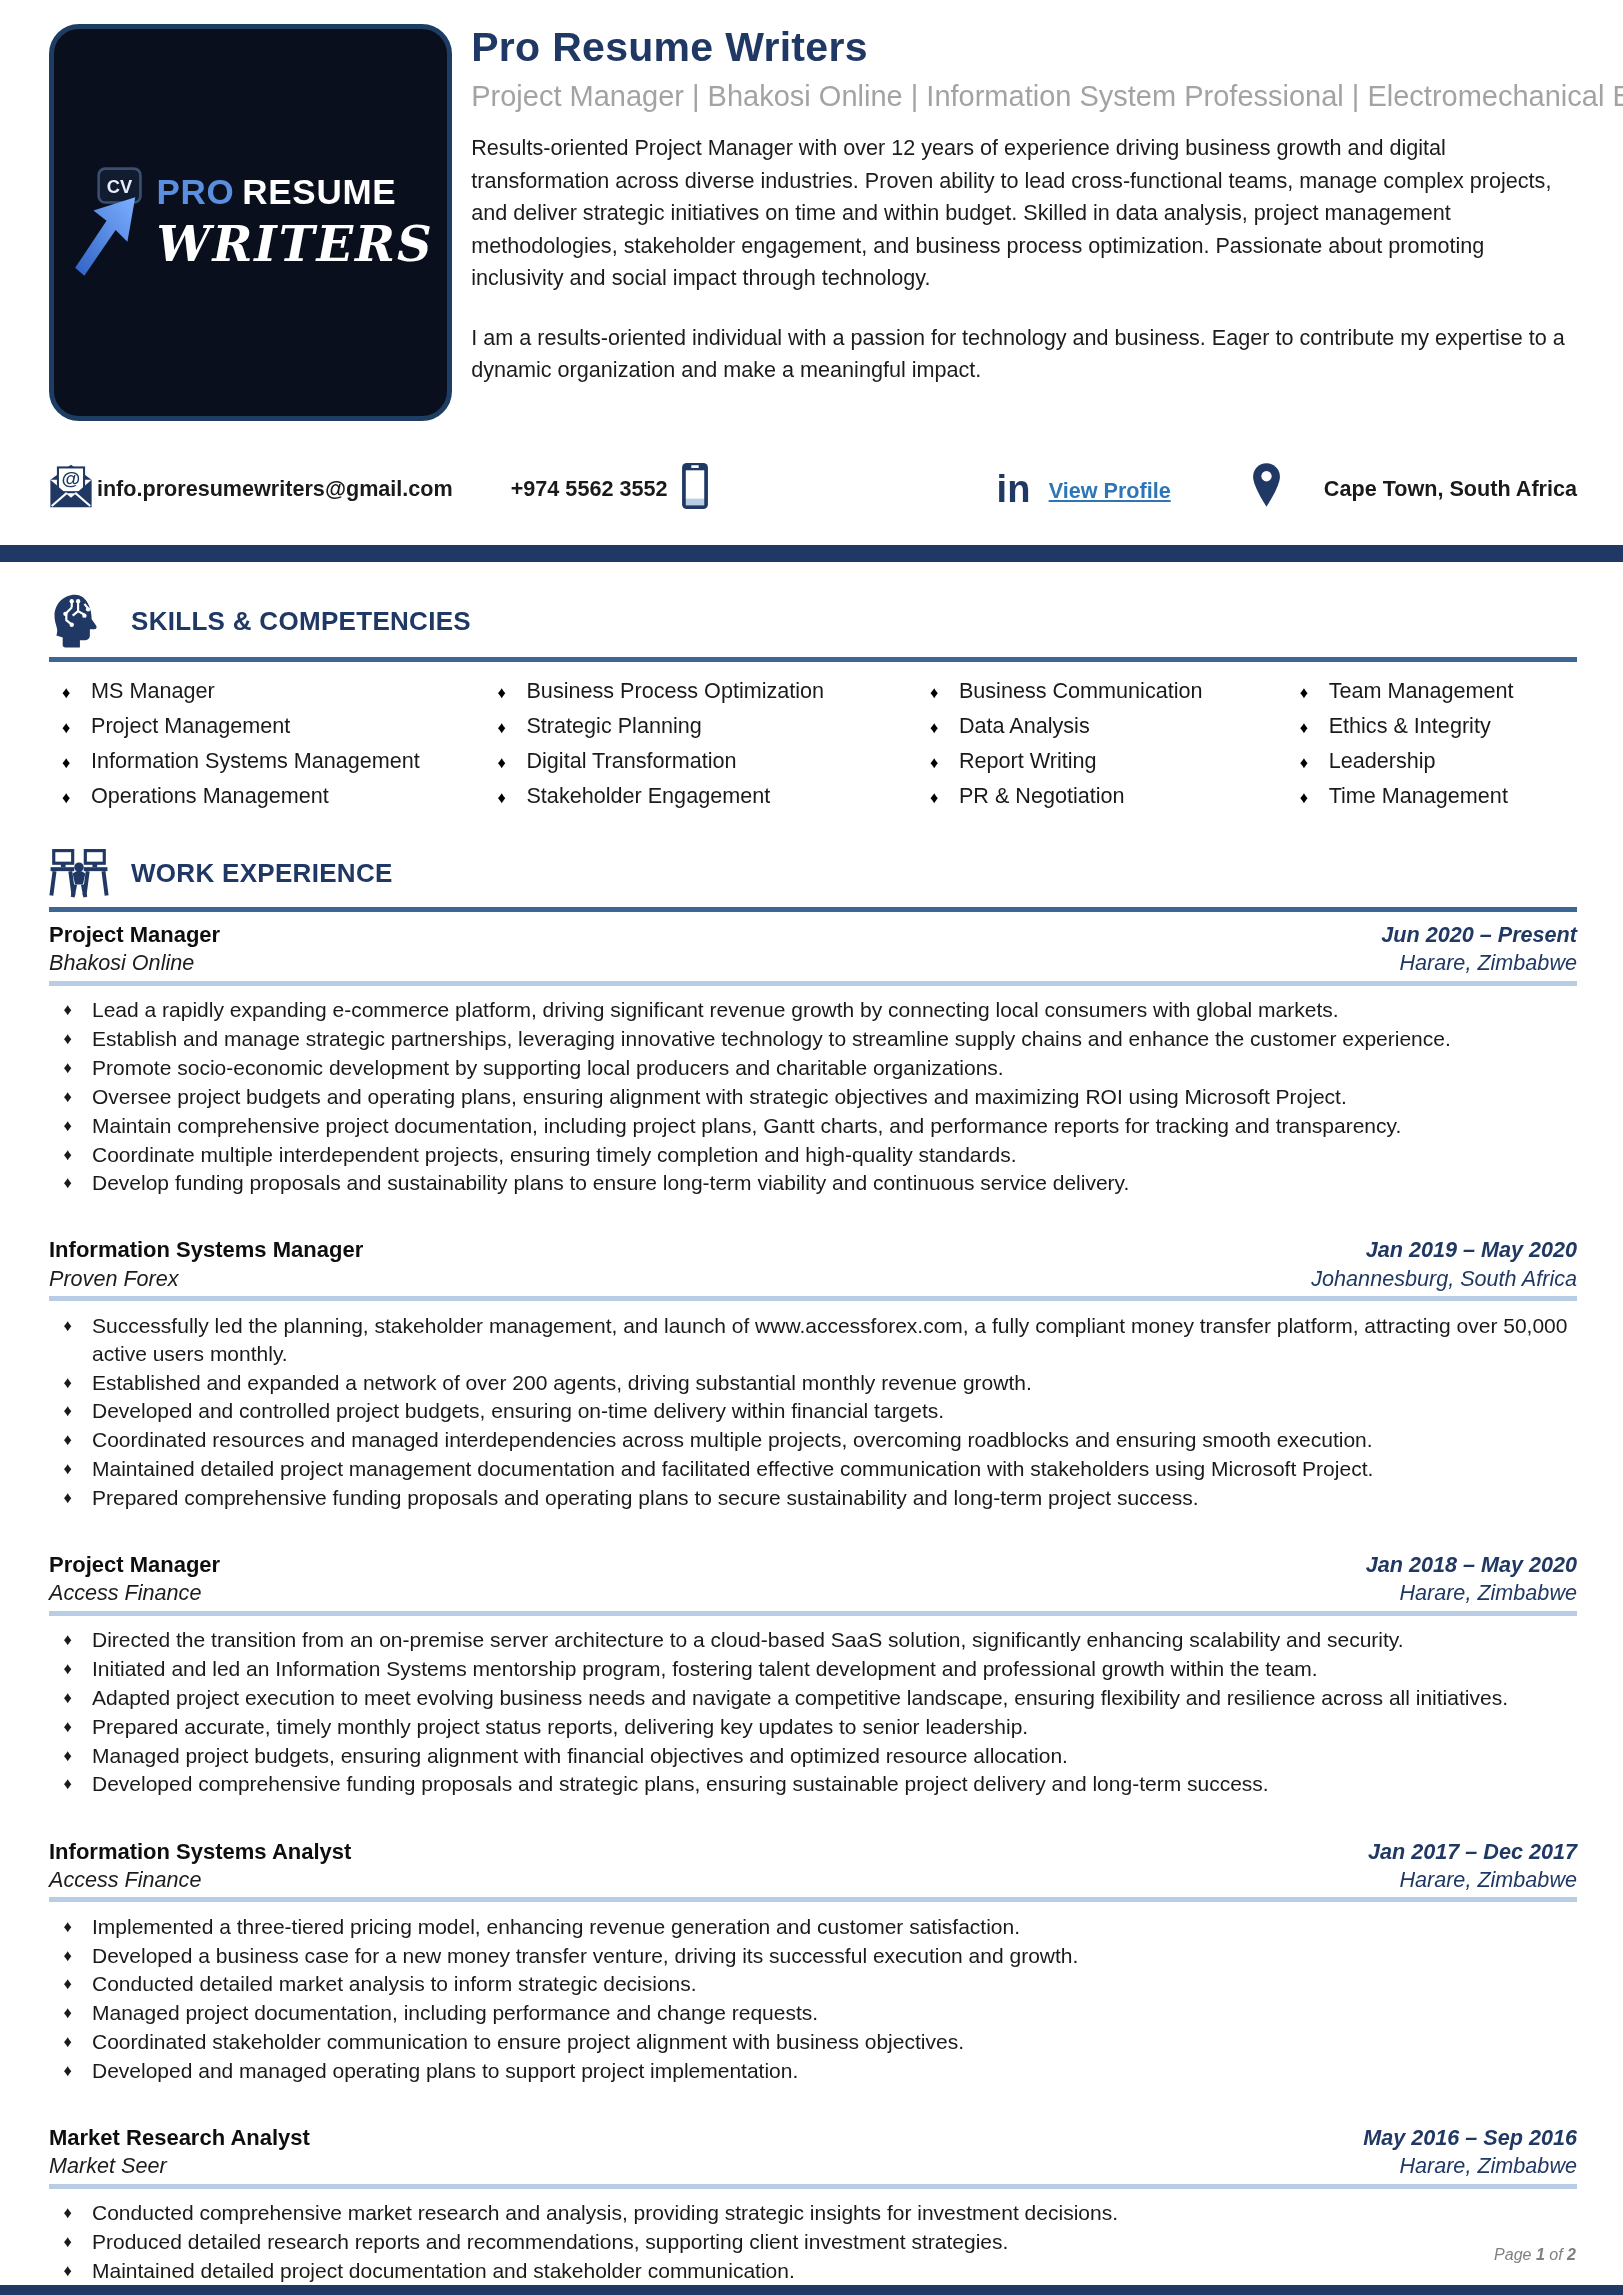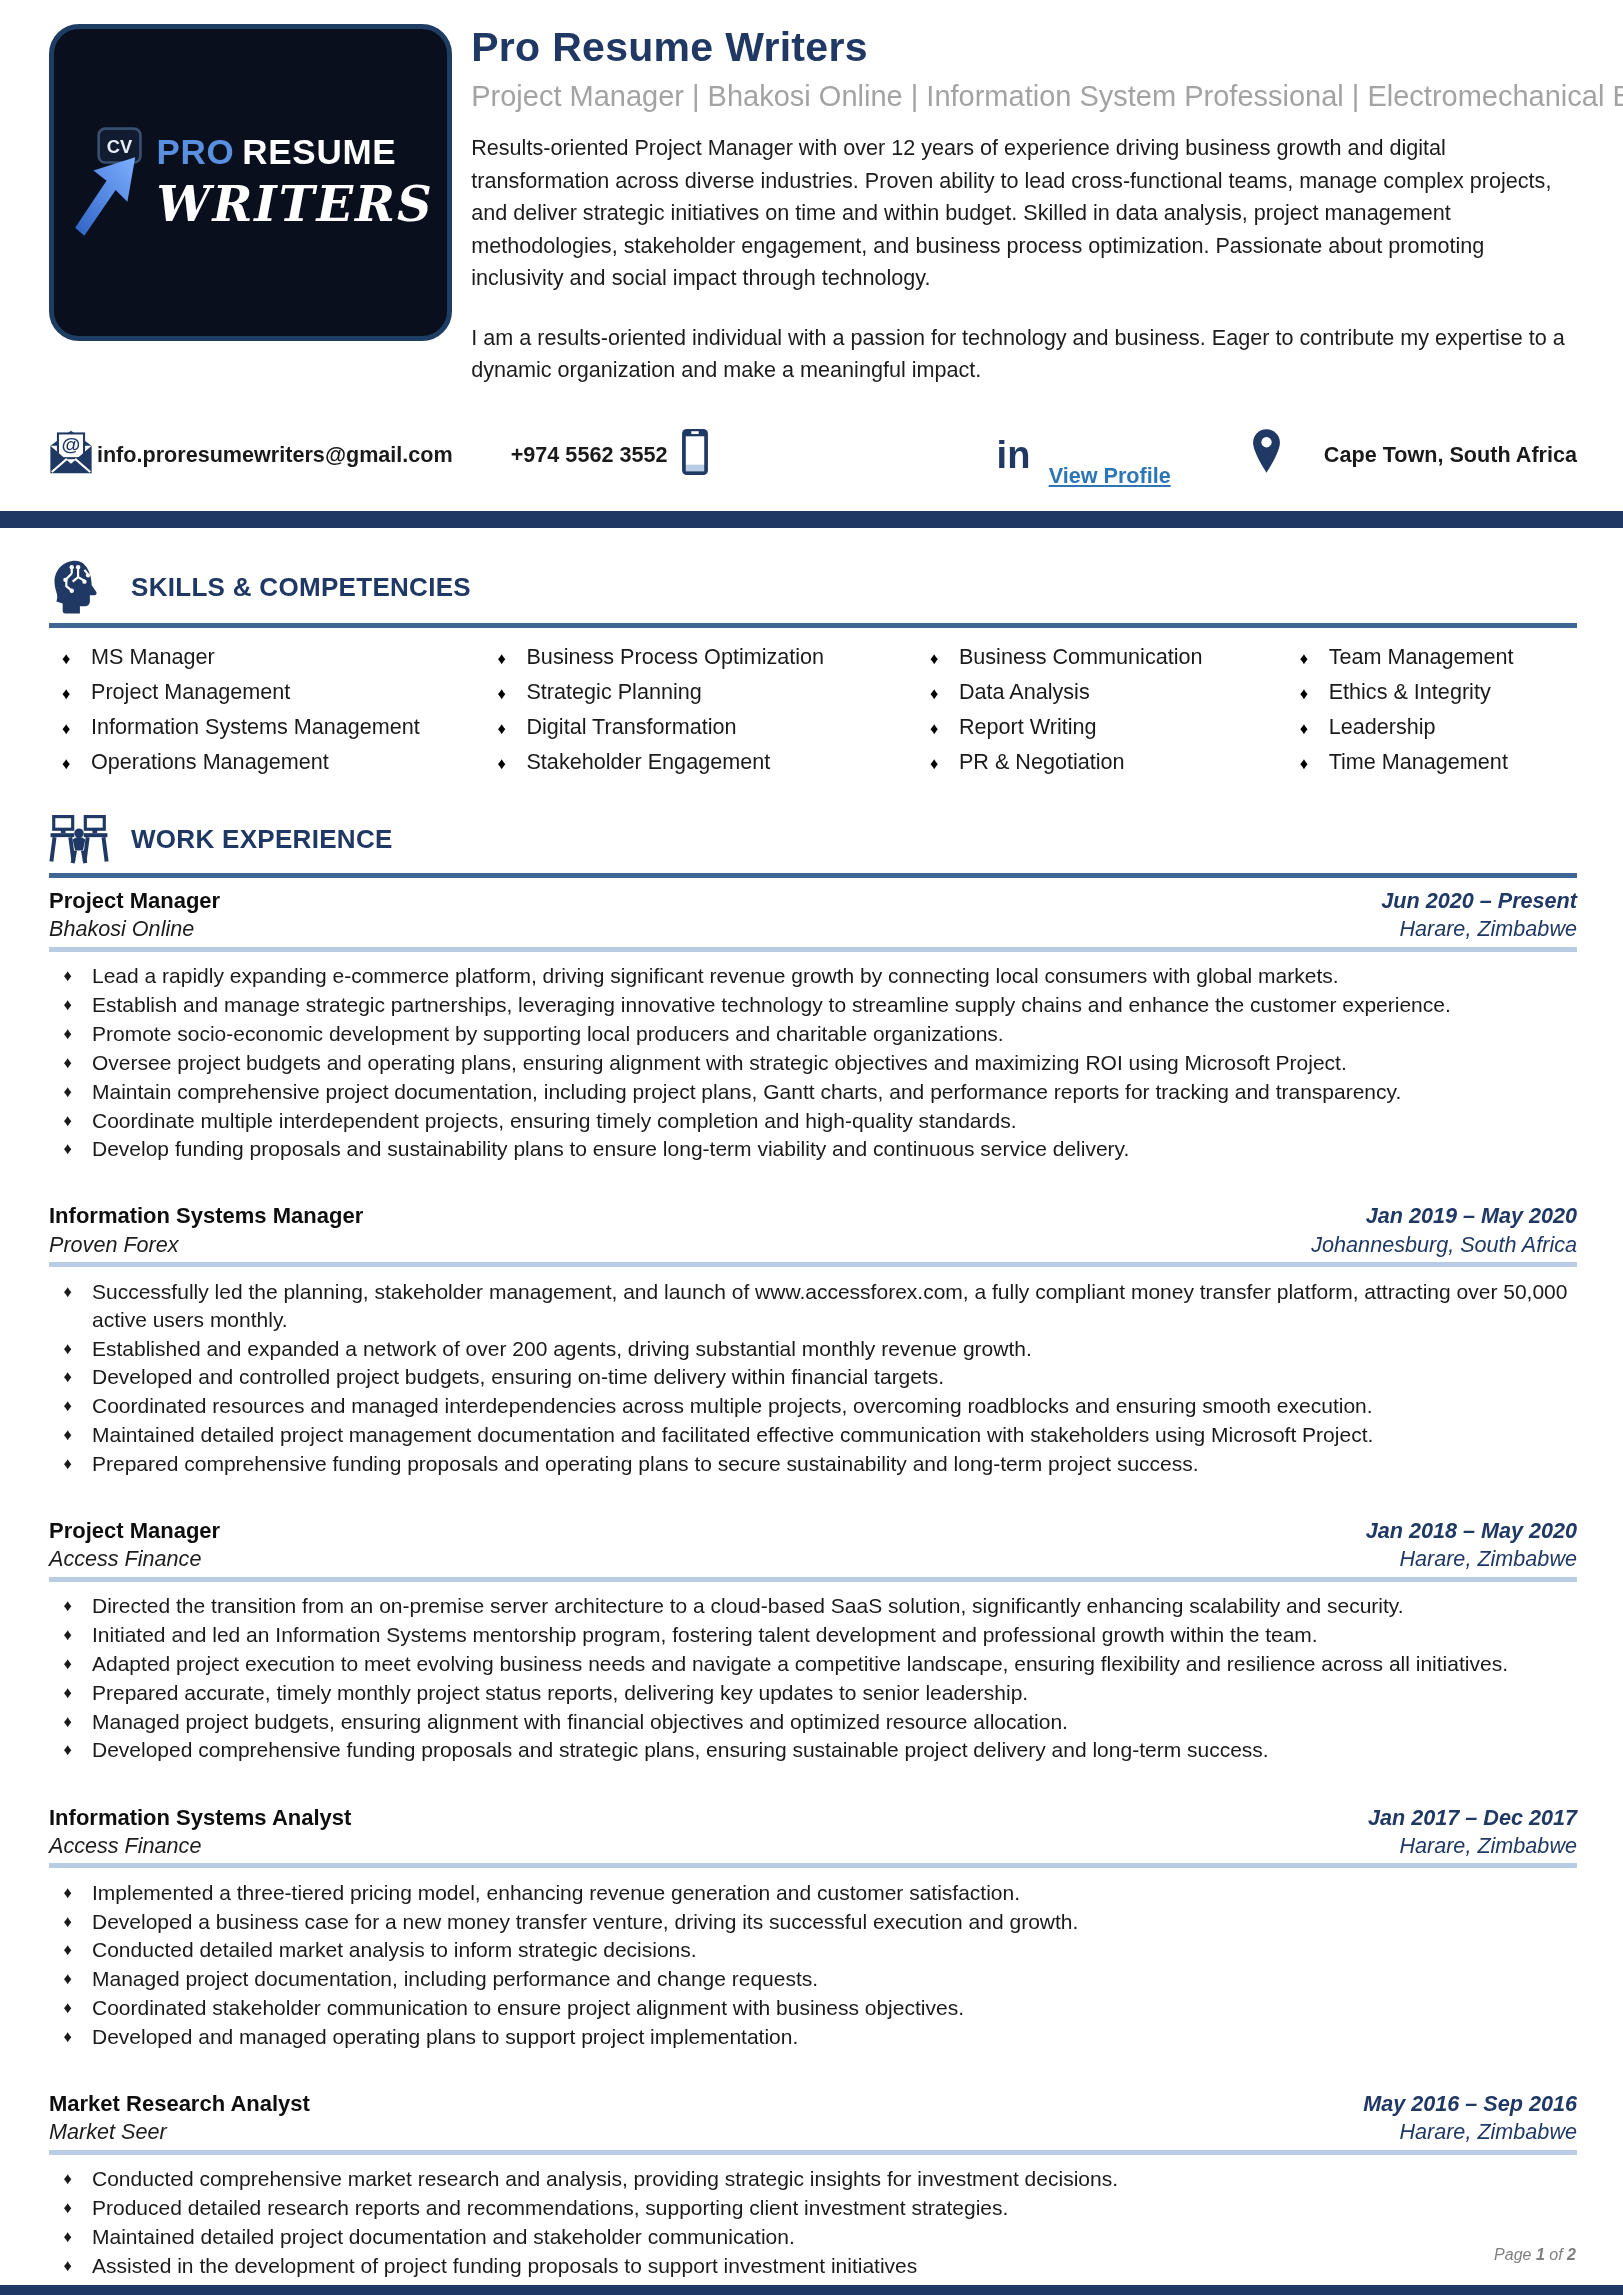--- a/index.html
+++ b/index.html
@@ -6,42 +6,42 @@
     --navy:#1f3864; --steel:#3e6695; --lightblue:#b8cce4; --link:#2e75b6;
     --subgray:#a3a3a3; --footgray:#7f7f7f; --logoblue:#5a8fe0; --ink:#1a1a1a;
   }
   *{margin:0;padding:0;box-sizing:border-box;}
   html,body{background:#ffffff;}
   body{font-family:"Liberation Sans",sans-serif;color:var(--ink);}
   .page{position:relative;width:1623px;height:2295px;background:#fff;overflow:hidden;
         padding:23.6px 46px 0 49px;}
   
   .header{display:flex;gap:19.6px;}
-  .logo{flex:0 0 288px;height:317px;background:#0a0f1e;border:5.9px solid #1d3d63;
+  .logo{flex:0 0 288px;height:397px;background:#0a0f1e;border:5.9px solid #1d3d63;
         border-radius:30px;display:flex;align-items:center;justify-content:center;gap:10.5px;padding:0 13px;}
   .logo-text .l1{font-size:35px;font-weight:800;letter-spacing:0.7px;white-space:nowrap;}
   .logo-text .l1 .p1{color:var(--logoblue);}
   .logo-text .l1 .p2{color:#ffffff;margin-left:7.9px;}
   .logo-text .l2{font-family:"DejaVu Serif",serif;font-style:italic;font-weight:700;
                  color:#fff;font-size:48px;letter-spacing:2px;margin-top:3.9px;text-align:center;}
   .head-right{flex:1;min-width:0;}
   .doc-title{color:var(--navy);font-size:41px;font-weight:700;letter-spacing:0.3px;}
   .doc-subtitle{color:var(--subgray);font-size:29px;margin-top:9.2px;white-space:nowrap;}
   .summary{margin-top:19.6px;font-size:21.6px;line-height:1.5;color:#1c1c1c;}
   .summary p + p{margin-top:27.5px;}
   
   .contact{display:flex;align-items:center;margin-top:41px;font-size:21.6px;font-weight:700;}
   .contact .grp{display:flex;align-items:center;}
   .c-icon{flex:0 0 auto;}
   .email-text{margin-left:3.9px;}
   .phone-grp{margin-left:58px;}
   .phone-icon{margin-left:10.5px;}
   .li-grp{margin-left:auto;}
   .li-mark{color:var(--navy);font-weight:800;font-size:38px;line-height:1;}
-  .li-link{color:var(--link);text-decoration:underline;font-size:21.6px;margin-left:18.3px;position:relative;top:21px;}
+  .li-link{color:var(--link);text-decoration:underline;font-size:21.6px;margin-left:18.3px;position:relative;top:2px;}
   .loc-grp{margin-left:79px;gap:32px;}
   .loc-text{margin-left:9.2px;}
   
   .navy-bar{height:17px;background:var(--navy);margin:29px -46px 0 -49px;}
   
   .section-head{display:flex;align-items:center;gap:22px;}
   .sec-icon{width:60px;display:flex;justify-content:center;}
   .section-title{color:var(--navy);font-size:26px;font-weight:700;letter-spacing:0.3px;}
   .sec-rule{height:4.6px;background:var(--steel);margin-top:6.5px;}
   .skills-section{margin-top:31px;}

